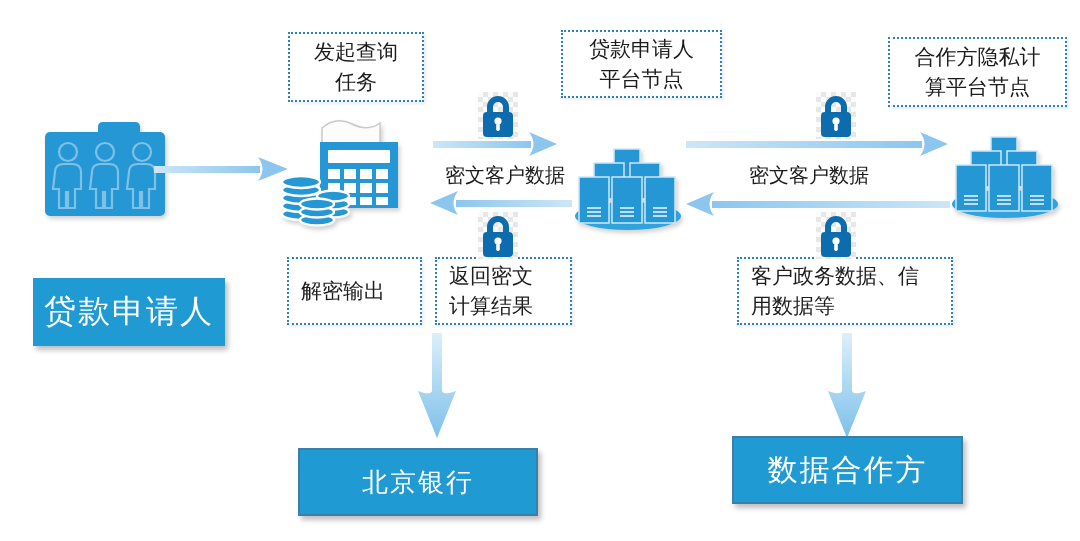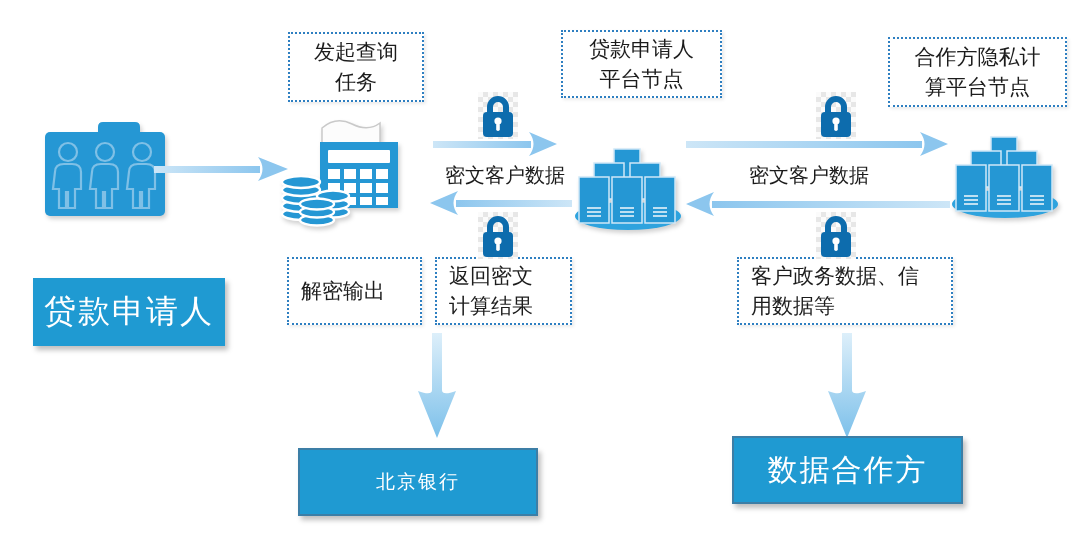--- a/index.html
+++ b/index.html
@@ -260,20 +260,20 @@
         <path d="M17,0 H27 V57 Q27,63 41,58 L22,105 L3,58 Q17,63 17,57 Z" fill="url(#gradV)"></path>
       </svg>
   </div>
 
   <div class="flow-label" style="left:438px;top:162px;width:134px">密文客户数据</div>
   <div class="flow-label" style="left:742px;top:162px;width:134px">密文客户数据</div>
 
   <div class="solid-box" style="left:33px;top:278px;width:192px;height:68px;font-size:32px">
     <span>贷款申请人</span>
   </div>
-  <div class="solid-box bordered" style="left:298px;top:448px;width:240px;height:68px;font-size:19px">
+  <div class="solid-box bordered" style="left:298px;top:448px;width:240px;height:68px;font-size:26px">
     <span>北京银行</span>
   </div>
   <div class="solid-box bordered" style="left:732px;top:436px;width:231px;height:68px;font-size:30px">
     <span>数据合作方</span>
   </div>
 
 </div>
 
 </body></html>

